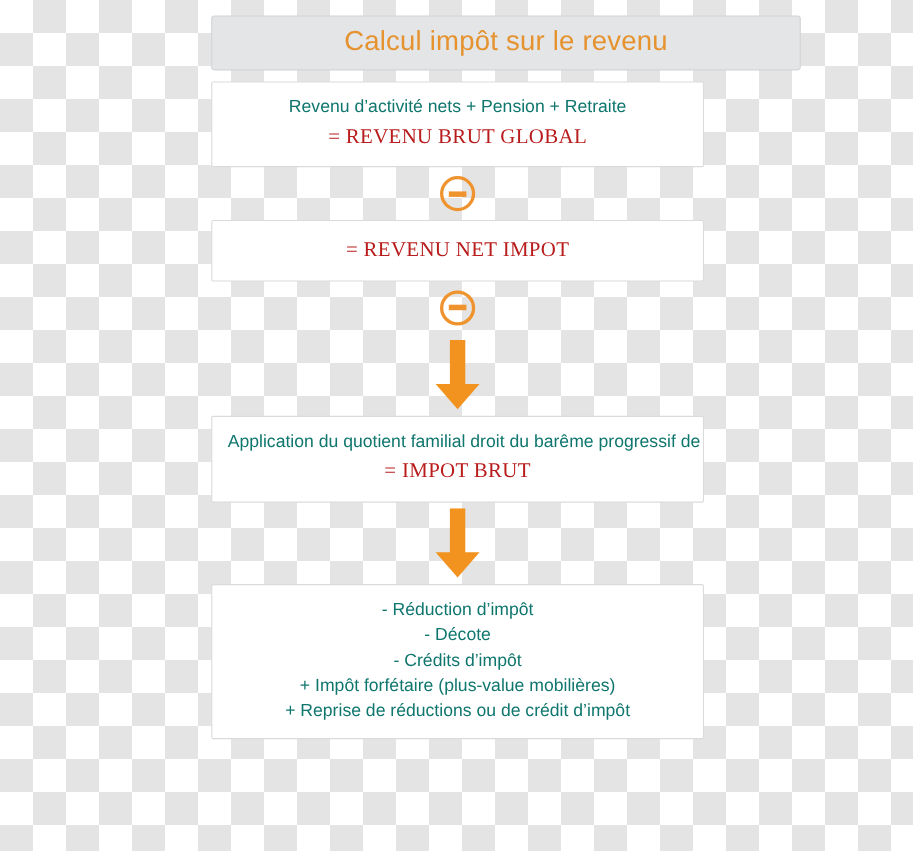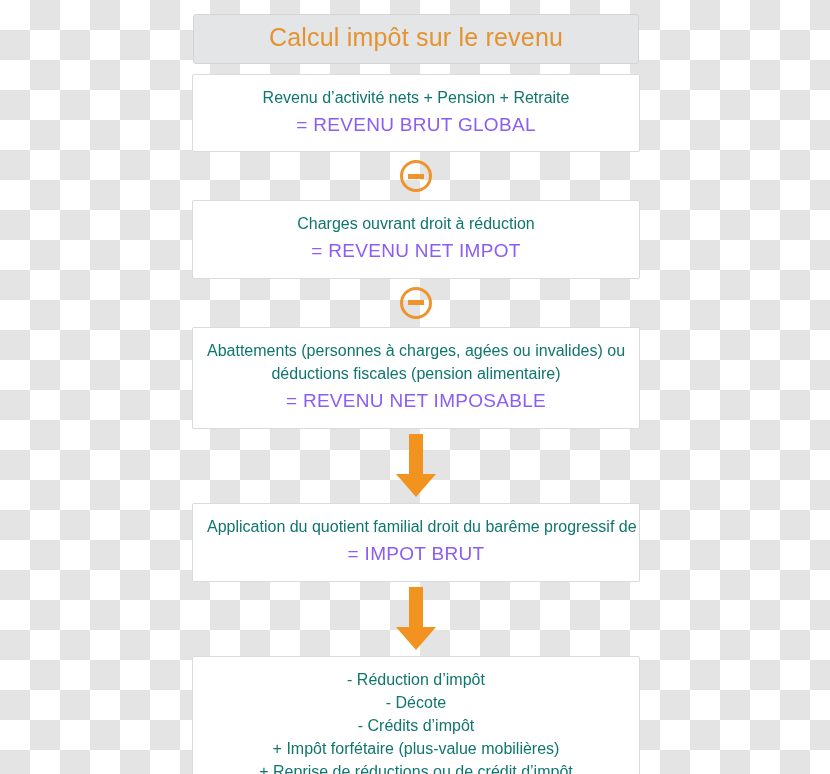--- a/index.html
+++ b/index.html
@@ -25,21 +25,21 @@
   #diagram {
     position: absolute;
     left: 192px;
     top: 14px;
     width: 448px;
   }
 
   
   .title-bar {
     box-sizing: border-box;
-    width: 446px;
+    width: 536px;
     margin: 0 auto;
     background: #e3e5e7;
     border: 1px solid #d2d4d6;
     border-radius: 3px;
     text-align: center;
     padding: 9px 10px 11px 10px;
   }
   .title-text {
     display: block;
     color: #e5922f;
@@ -63,26 +63,27 @@
   }
   .line {
     display: block;
     color: #0f766e;
     font-size: 16px;
     line-height: 1.45;
     white-space: nowrap;
   }
   .result {
     display: block;
-    color: #8b5cf6;
+    color: #b91c1c;
     font-size: 19px;
     line-height: 1.45;
     letter-spacing: 0.3px;
     margin-top: 2px;
     white-space: nowrap;
+    font-family: Liberation Serif, serif;
   }
 
   
   .connector {
     height: 48px;
     display: flex;
     align-items: center;
     justify-content: center;
   }
   .connector.arrow-gap { height: 74px; }
@@ -123,35 +124,29 @@
     <span class="result">= REVENU BRUT GLOBAL</span>
   </div>
 
   <div class="connector">
     <span class="minus-circle">
       <span class="bar"></span>
     </span>
   </div>
 
   <div class="card">
-    <span class="line">Charges ouvrant droit à réduction</span>
     <span class="result">= REVENU NET IMPOT</span>
   </div>
 
   <div class="connector">
     <span class="minus-circle">
       <span class="bar"></span>
     </span>
   </div>
 
-  <div class="card">
-    <span class="line">Abattements (personnes à charges, agées ou invalides) ou</span>
-    <span class="line">déductions fiscales (pension alimentaire)</span>
-    <span class="result">= REVENU NET IMPOSABLE</span>
-  </div>
 
   <div class="connector arrow-gap">
     <svg class="down-arrow" width="42" height="64" viewBox="0 0 42 64" aria-hidden="true">
       <path d="M14 0 H28 V40 H41 L21 63 L1 40 H14 Z" fill="#f2921f"></path>
     </svg>
   </div>
 
   <div class="card">
     <span class="line">Application du quotient familial droit du barême progressif de</span>
     <span class="result">= IMPOT BRUT</span>

